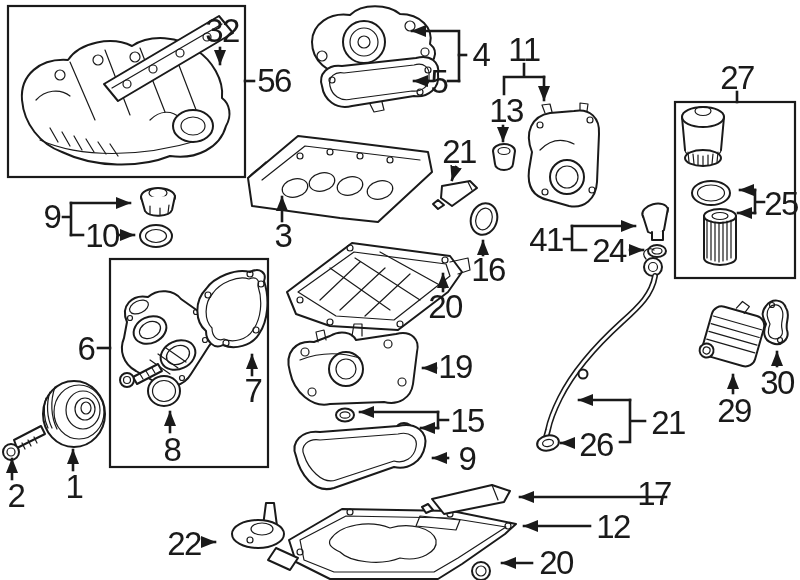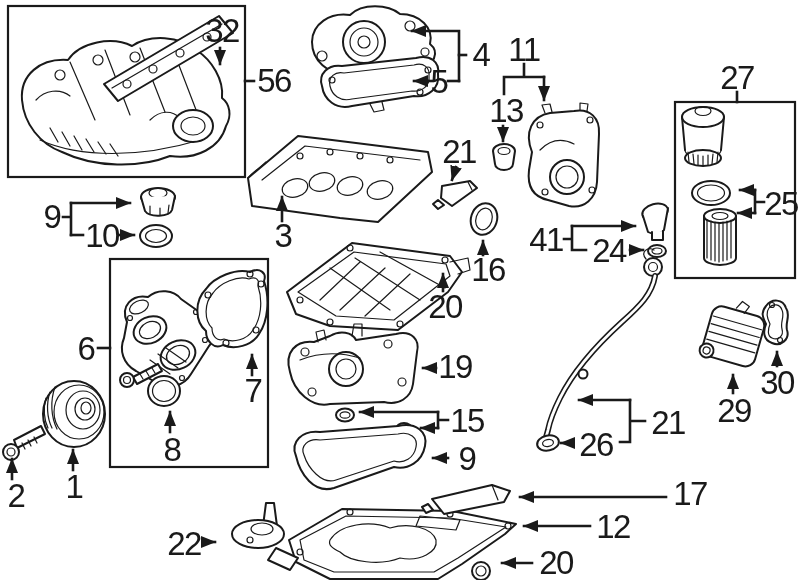--- a/index.html
+++ b/index.html
@@ -354,21 +354,21 @@
   <div class="callout" style="left:253px;top:390px">7</div>
   <div class="callout" style="left:172px;top:449px">8</div>
   <div class="callout" style="left:52px;top:216px">9</div>
   <div class="callout" style="left:102px;top:235px">10</div>
   <div class="callout" style="left:524px;top:49px">11</div>
   <div class="callout" style="left:488px;top:269px">16</div>
   <div class="callout" style="left:506px;top:110px">13</div>
   <div class="callout" style="left:613px;top:526px">12</div>
   <div class="callout" style="left:467px;top:420px">15</div>
   <div class="callout" style="left:467px;top:458px">9</div>
-  <div class="callout" style="left:690px;top:493px">17</div>
+  <div class="callout" style="left:654px;top:493px">17</div>
   <div class="callout" style="left:556px;top:562px">20</div>
   <div class="callout" style="left:455px;top:366px">19</div>
   <div class="callout" style="left:445px;top:306px">20</div>
   <div class="callout" style="left:459px;top:151px">21</div>
   <div class="callout" style="left:184px;top:543px">22</div>
   <div class="callout" style="left:546px;top:239px">41</div>
   <div class="callout" style="left:609px;top:250px">24</div>
   <div class="callout" style="left:668px;top:422px">21</div>
   <div class="callout" style="left:596px;top:444px">26</div>
   <div class="callout" style="left:737px;top:77px">27</div>

